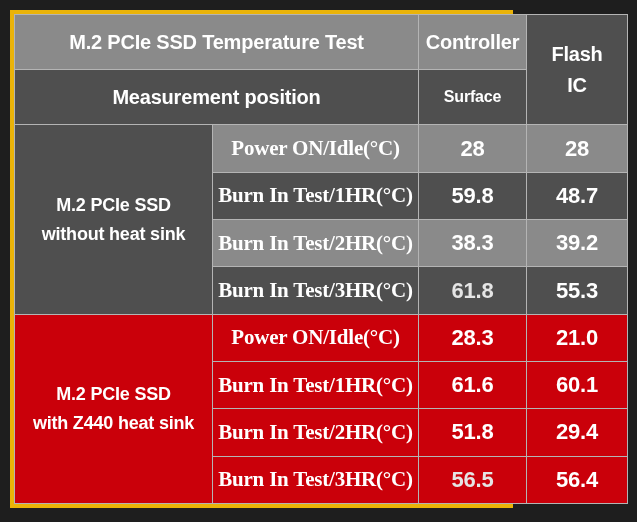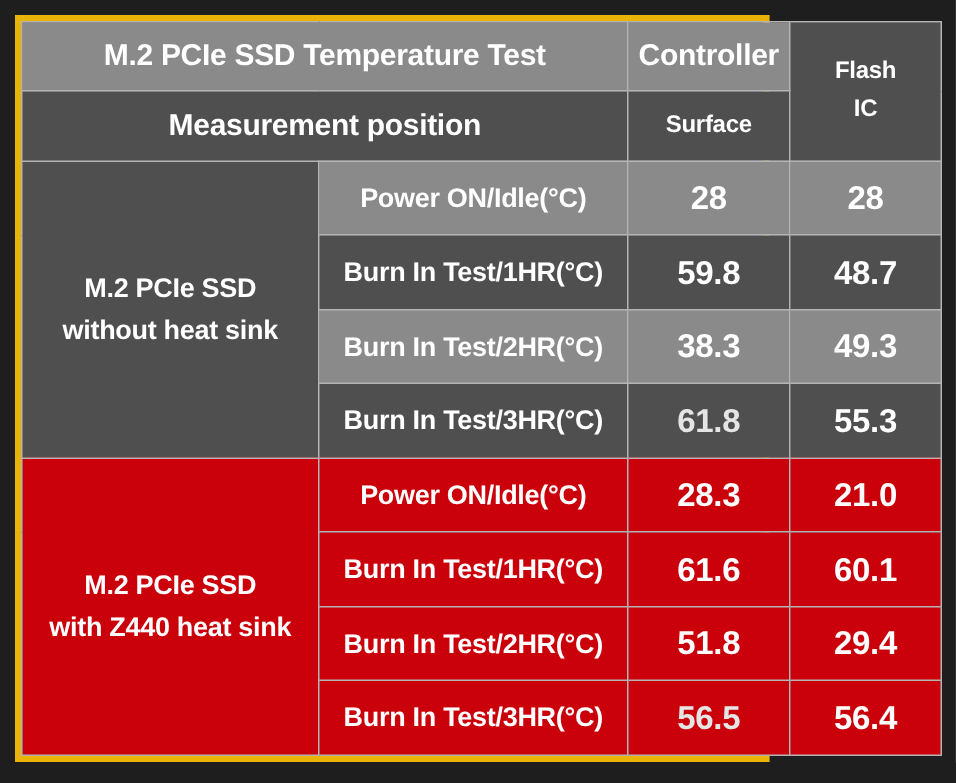--- a/index.html
+++ b/index.html
@@ -65,34 +65,35 @@
   }
   .hdr-col {
     font-size: 20px;
     font-weight: normal;
   }
   .hdr-col-sm {
     font-size: 16px;
     font-weight: normal;
   }
   .hdr-flash {
-    font-size: 16px;
+    font-size: 20px;
     font-weight: normal;
     line-height: 1.55;
   }
 
   
   .group-label {
     font-size: 18px;
     font-weight: normal;
     line-height: 1.6;
   }
   .metric-label {
-    font-size: 18px;
+    font-size: 21px;
     font-weight: bold;
+    font-family: Liberation Serif, serif;
   }
   .value {
     font-size: 22px;
     font-weight: bold;
   }
   .value.highlight { color: #e5e5e5; }
 </style>
 </head>
 <body>
 
@@ -127,21 +128,21 @@
           <td class="bg-light value">28</td>
         </tr>
         <tr>
           <td class="bg-dark metric-label">Burn In Test/1HR(°C)</td>
           <td class="bg-dark value">59.8</td>
           <td class="bg-dark value">48.7</td>
         </tr>
         <tr>
           <td class="bg-light metric-label">Burn In Test/2HR(°C)</td>
           <td class="bg-light value">38.3</td>
-          <td class="bg-light value">49.3</td>
+          <td class="bg-light value">39.2</td>
         </tr>
         <tr>
           <td class="bg-dark metric-label">Burn In Test/3HR(°C)</td>
           <td class="bg-dark value highlight">61.8</td>
           <td class="bg-dark value">55.3</td>
         </tr>
         <tr>
           <td class="bg-red group-label" rowspan="4">
             <div>M.2 PCIe SSD</div>
             <div>with Z440 heat sink</div>

